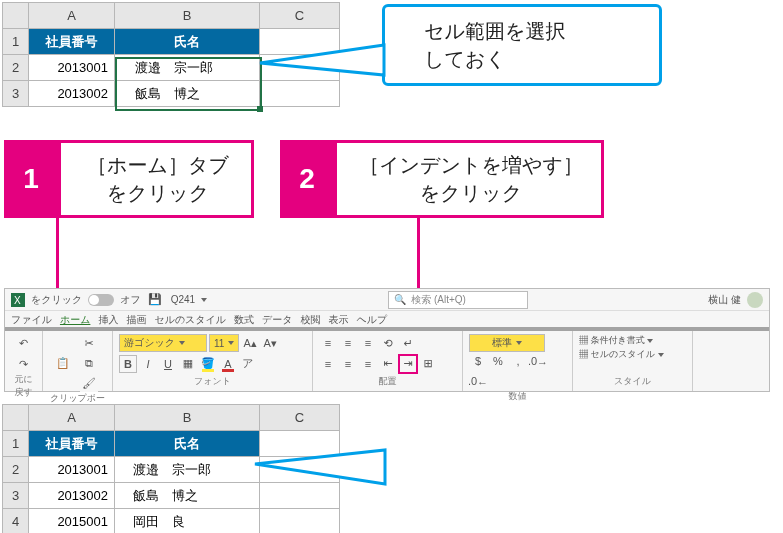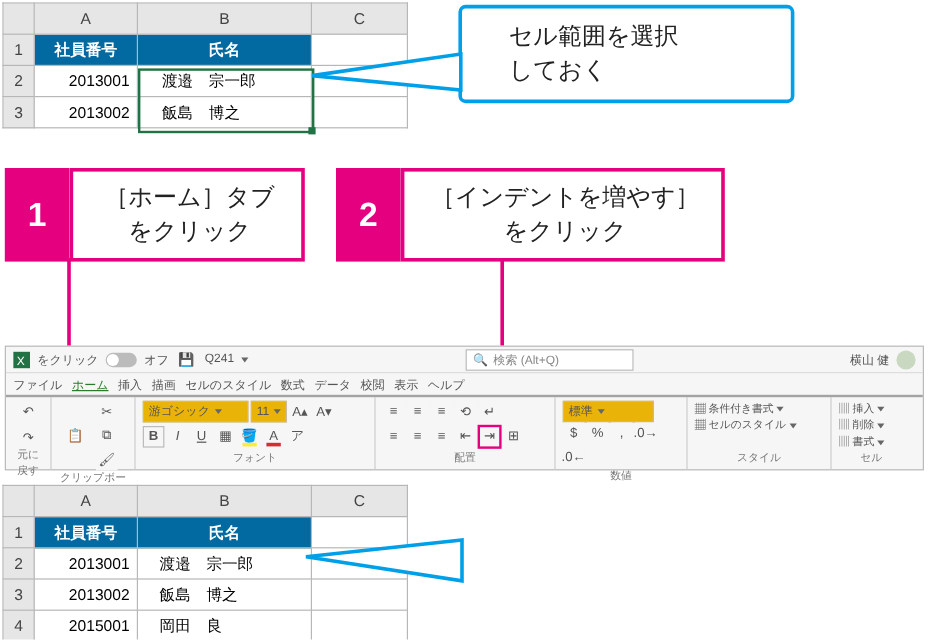--- a/index.html
+++ b/index.html
@@ -66,39 +66,39 @@
   .ribbon {
     width:766px; border:1px solid #bbb; background:#f6f6f6; font-size:10px;
     color:#555; position:relative;
   }
   .ribbon-row1 {
     display:flex; align-items:center; height:22px; gap:6px; padding:0 6px;
     border-bottom:1px solid #ddd;
   }
   .ribbon-row2 {
     display:flex; align-items:center; height:20px; gap:8px; padding:2px 6px 0;
-    border-bottom:2px solid #a3a3a3;
+    border-bottom:4px solid #a3a3a3;
   }
   .ribbon-row2 span { cursor:default; }
   .ribbon .active { text-decoration:underline; color:#2b7a2b; }
   .ribbon-body { display:flex; height:60px; }
   .grp {
     border-right:1px solid #ccc; padding:3px 6px; display:flex; flex-direction:column;
     justify-content:space-between; position:relative;
   }
   .grp-label { font-size:9px; color:#777; text-align:center; }
   .grp-ctrls { display:flex; align-items:center; gap:3px; flex-wrap:wrap; }
   .icon-btn {
     width:18px; height:18px; border:1px solid transparent; display:inline-flex;
     align-items:center; justify-content:center; font-size:11px; color:#555;
     background:#f6f6f6;
   }
   .icon-btn.big { width:28px; height:32px; }
   .dropdown-box {
-    border:1px solid #bbb; background:#eab308; height:18px; display:flex;
+    border:1px solid #bbb; background:#fde047; height:18px; display:flex;
     align-items:center; padding:0 4px; gap:4px;
   }
   .caret { width:0;height:0;border-left:3px solid transparent;border-right:3px solid transparent;border-top:4px solid #666; display:inline-block; }
   .toggle-pill {
     width:26px; height:12px; border-radius:6px; background:#bbb; position:relative;
   }
   .toggle-pill::after{ content:""; position:absolute; width:10px;height:10px;background:#fff;border-radius:50%;top:1px;left:1px;}
   .search-box {
     border:1px solid #bbb; background:#fff; height:18px; display:flex;
     align-items:center; padding:0 6px; gap:4px; color:#888; flex:0 0 140px;
@@ -272,21 +272,21 @@
           <span class="icon-btn">≡</span>
           <span class="icon-btn">⇤</span>
           <span class="icon-btn" style="outline:2px solid #e4007f; outline-offset:-1px;">⇥</span>
           <span class="icon-btn">⊞</span>
         </div>
         <div class="grp-label">配置</div>
       </div>
 
       <div class="grp" style="width:110px;">
         <div class="grp-ctrls">
-          <div class="dropdown-box" style="width:76px;">
+          <div class="dropdown-box" style="width:76px;justify-content:center;">
             <span>標準</span>
               <span class="caret"></span>
           </div>
         </div>
         <div class="grp-ctrls" style="gap:2px;">
           <span class="icon-btn">$</span>
           <span class="icon-btn">%</span>
           <span class="icon-btn">,</span>
           <span class="icon-btn">.0→</span>
           <span class="icon-btn">.0←</span>
@@ -295,28 +295,20 @@
       </div>
 
       <div class="grp" style="width:120px;">
         <div style="display:flex;flex-direction:column;gap:1px;font-size:9px;">
           <div>▦ <span>条件付き書式</span> <span class="caret"></span></div>
           <div>▦ <span>セルのスタイル</span> <span class="caret"></span></div>
         </div>
         <div class="grp-label">スタイル</div>
       </div>
 
-      <div class="grp" style="width:66px;border-right:none;">
-        <div style="display:flex;flex-direction:column;gap:1px;font-size:9px;">
-          <div>▥ <span>挿入</span> <span class="caret"></span></div>
-          <div>▥ <span>削除</span> <span class="caret"></span></div>
-          <div>▥ <span>書式</span> <span class="caret"></span></div>
-        </div>
-        <div class="grp-label">セル</div>
-      </div>
     </div>
   </div>
 
   <div class="abs" style="left:2px; top:404px;">
     <table class="sheet">
       <tbody>
           <tr>
         <th class="corner"></th>
         <th class="colhdr colA">A</th>
         <th class="colhdr colB">B</th>

